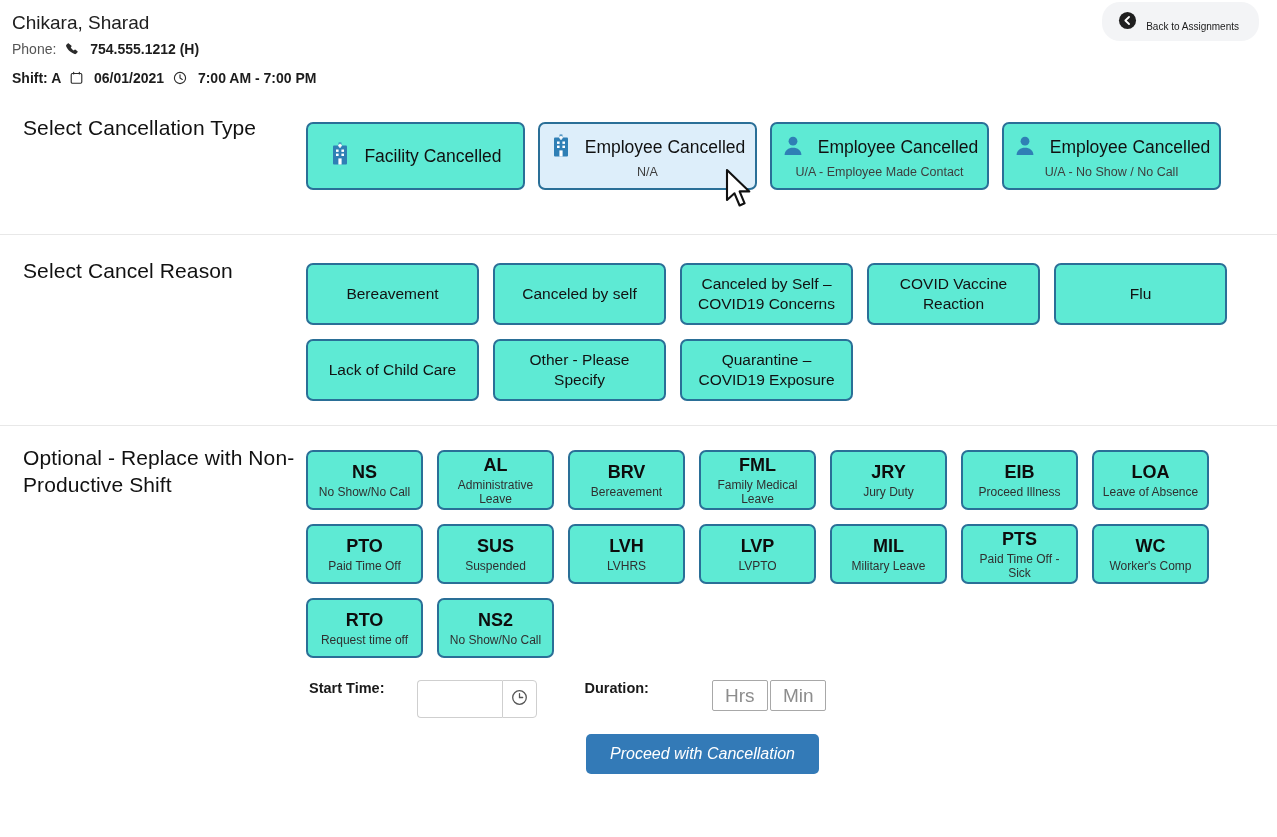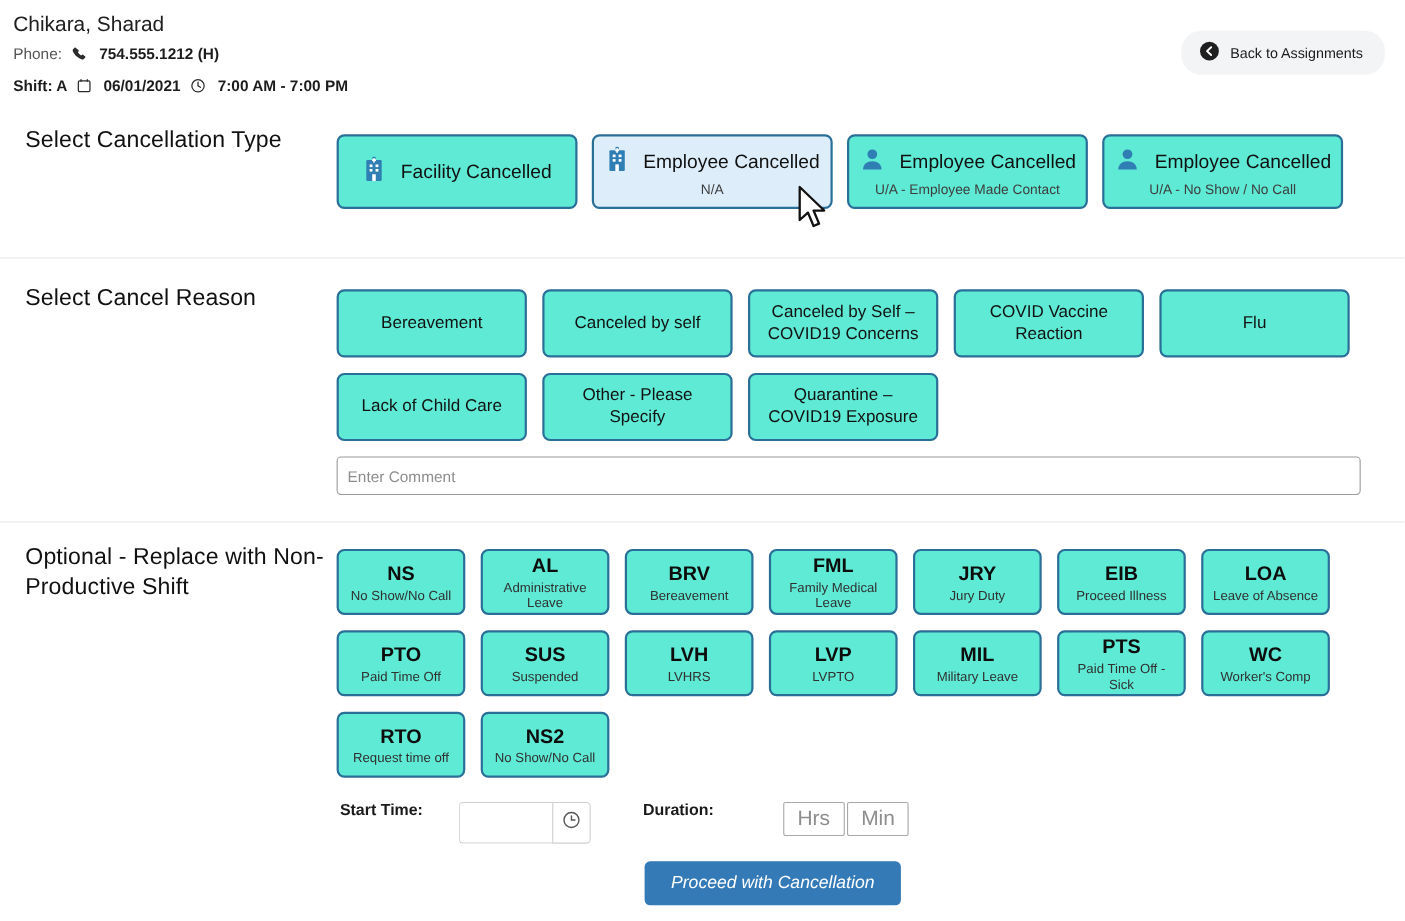--- a/index.html
+++ b/index.html
@@ -16,25 +16,25 @@
 
   
   .header { position: relative; padding: 10px 0 0 12px; height: 96px; }
   .emp-name { font-size: 19px; color: #202020; line-height: 26px; font-weight: 400; }
   .meta-row { font-size: 14px; line-height: 27px; color: #585858; }
   .meta-label { color: #555; }
   .meta-val { color: #1c1c1c; font-weight: bold; margin-left: 4px; }
   .ico { display: inline-block; vertical-align: -2px; margin: 0 3px 0 5px; }
 
   .back-btn {
-    position: absolute; right: 18px; top: 28px;
-    display: flex; align-items: center; gap: 9px;
+    position: absolute; right: 18px; top: 2px;
+    display: flex; align-items: flex-end; gap: 9px;
     background: #f3f4f6; border: none; border-radius: 18px;
     padding: 9px 20px 9px 16px;
-    font-size: 13px; color: #1b1b1b;
+    font-size: 10px; color: #1b1b1b;
     font-family: "Liberation Sans", sans-serif;
     cursor: pointer;
   }
 
   
   .divider { width: 100%; height: 1px; background: #e8e8e8; }
   .section { display: flex; align-items: flex-start; padding: 0 18px 0 0; }
   .sec-title {
     width: 306px; flex: 0 0 306px;
     font-size: 21px; color: #111; line-height: 27px;
@@ -254,23 +254,20 @@
           <div class="card reason-btn">
             <span>Lack of Child Care</span>
           </div>
           <div class="card reason-btn">
             <span>Other - Please Specify</span>
           </div>
           <div class="card reason-btn">
             <span>Quarantine – COVID19 Exposure</span>
           </div>
         </div>
-      <div class="comment-row">
-        <input class="comment-input" type="text" placeholder="Enter Comment" value="" style="">
-      </div>
     </div>
   </div>
 
   <div class="divider"></div>
 
   <div class="section" style="padding-top:18px;">
     <div class="sec-title">Optional - Replace with Non-Productive Shift</div>
     <div class="sec-body">
       <div class="codes" id="code-list">
           <div class="card code-btn">

